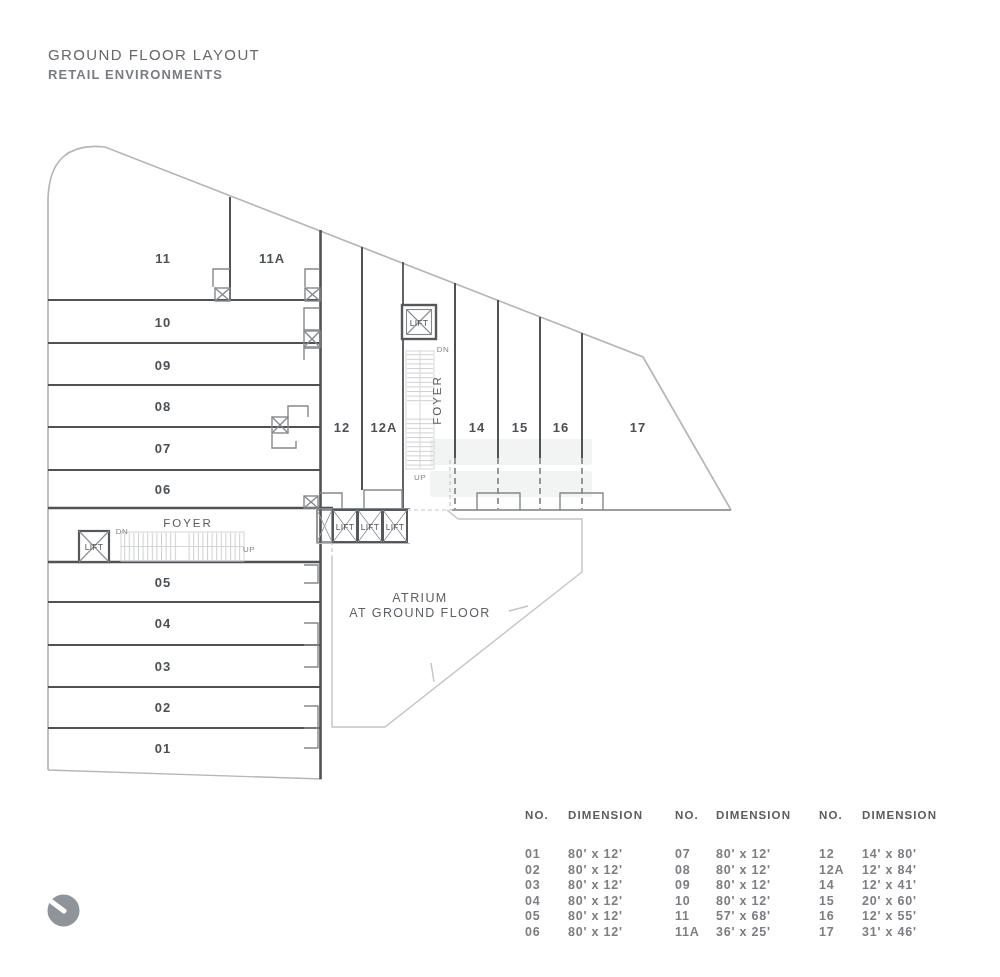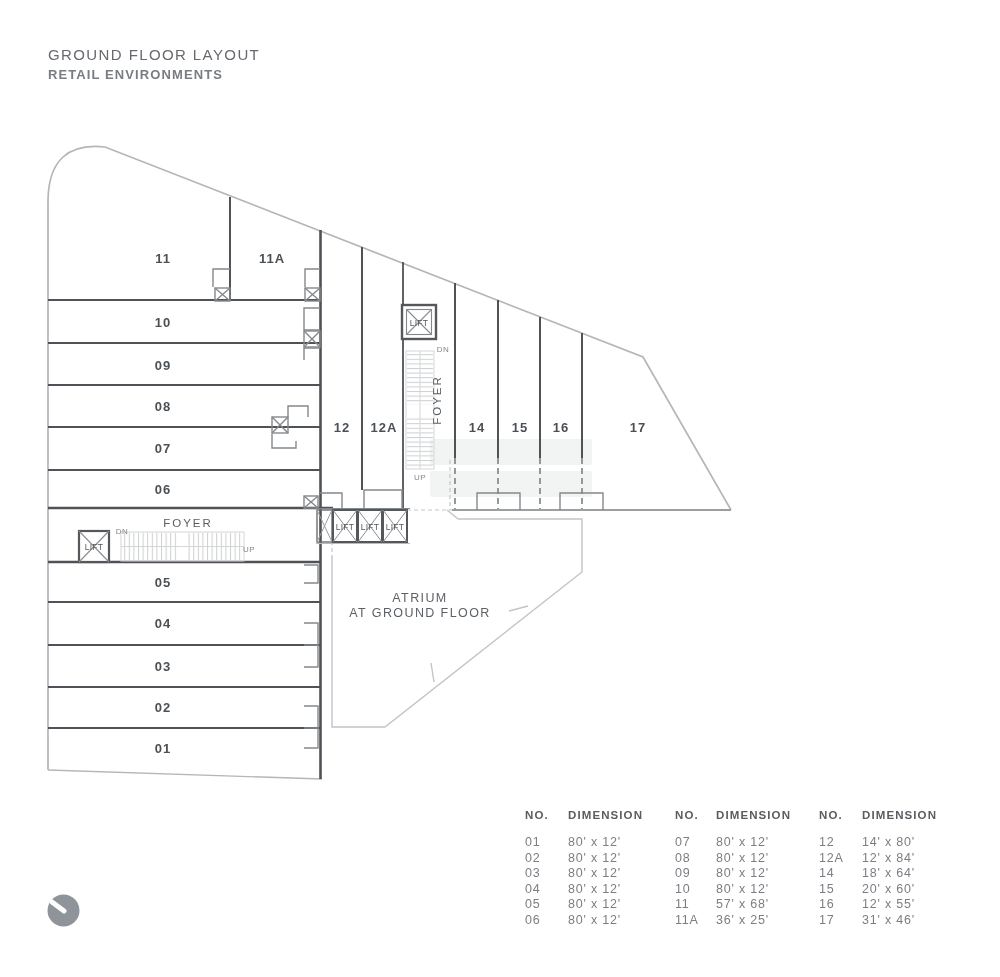--- a/index.html
+++ b/index.html
@@ -18,22 +18,22 @@
   .lift-label{font-family:"Liberation Sans",sans-serif;font-size:8.5px;letter-spacing:.2px;
               fill:#54575b;text-anchor:middle;}
   .foyer-label{font-family:"Liberation Sans",sans-serif;font-size:11.5px;letter-spacing:2px;
                fill:#5a5e62;text-anchor:middle;}
   .atrium-label{font-family:"Liberation Sans",sans-serif;font-size:12.5px;letter-spacing:1.4px;
                 fill:#5d6165;text-anchor:middle;}
   
   .tgroup{position:absolute;top:808px;color:#7b7e82;}
   .g1{left:525px;} .g2{left:675px;} .g3{left:819px;}
   .thead{font-size:11.5px;font-weight:bold;letter-spacing:1.1px;color:#595d61;
-         margin-bottom:12px;line-height:15px;white-space:nowrap;}
-  .trow{font-size:12.5px;letter-spacing:.8px;line-height:15.6px;white-space:nowrap;}
+         margin-bottom:24px;line-height:15px;white-space:nowrap;}
+  .trow{font-size:12.5px;letter-spacing:.8px;line-height:15.6px;white-space:nowrap;font-weight:bold;}
   .tno{display:inline-block;width:43px;}
   .g2 .tno{width:41px;}
   .tdim{display:inline-block;}
   
   .logo{position:absolute;left:47px;top:894px;width:33px;height:33px;}
 </style>
 </head>
 <body>
 
 <div class="page">
@@ -244,21 +244,21 @@
     <div class="trow"><span class="tno">11</span><span class="tdim">57' x 68'</span></div>
     <div class="trow"><span class="tno">11A</span><span class="tdim">36' x 25'</span></div>
   </div>
 
   <div class="tgroup g3">
     <div class="thead">
       <span class="tno">NO.</span><span class="tdim">DIMENSION</span>
     </div>
     <div class="trow"><span class="tno">12</span><span class="tdim">14' x 80'</span></div>
     <div class="trow"><span class="tno">12A</span><span class="tdim">12' x 84'</span></div>
-    <div class="trow"><span class="tno">14</span><span class="tdim">18' x 64'</span></div>
+    <div class="trow"><span class="tno">14</span><span class="tdim">12' x 41'</span></div>
     <div class="trow"><span class="tno">15</span><span class="tdim">20' x 60'</span></div>
     <div class="trow"><span class="tno">16</span><span class="tdim">12' x 55'</span></div>
     <div class="trow"><span class="tno">17</span><span class="tdim">31' x 46'</span></div>
   </div>
 
   <svg class="logo" viewBox="0 0 33 33">
     <circle cx="16.5" cy="16.5" r="16" fill="#8e9499"></circle>
     <line x1="17" y1="17" x2="5" y2="8" stroke="#ffffff" stroke-width="5" stroke-linecap="round"></line>
   </svg>
 

